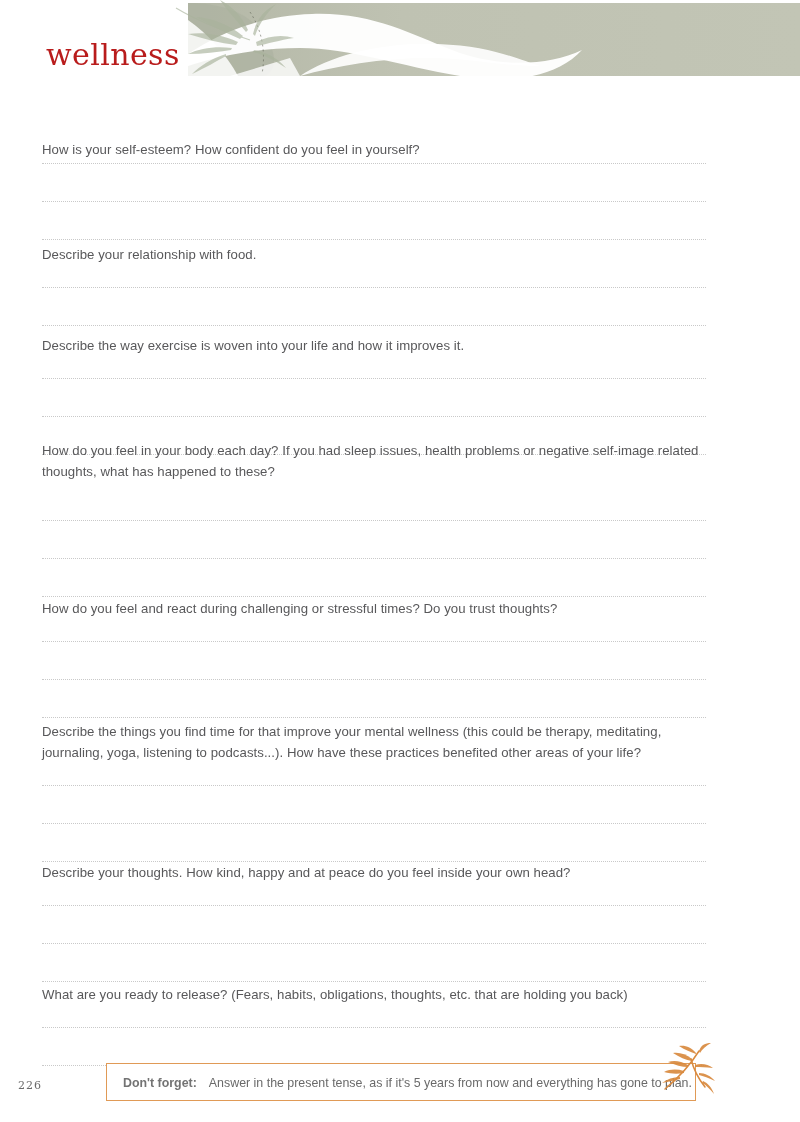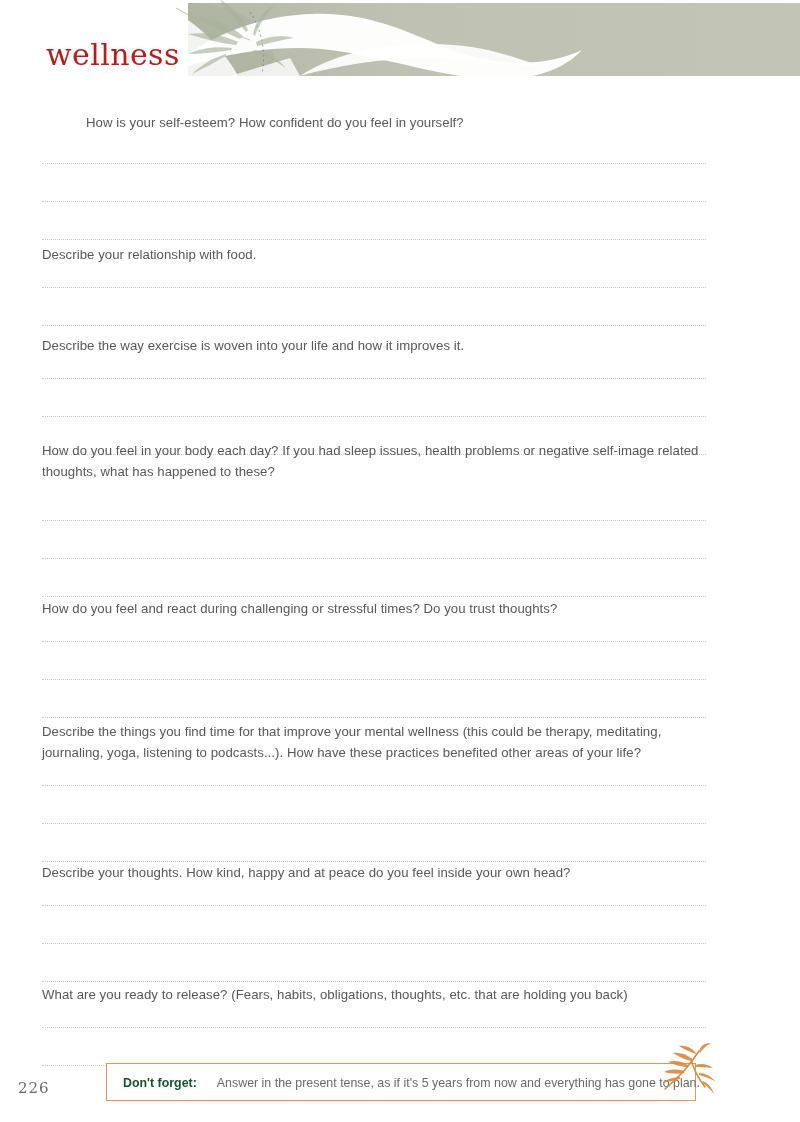--- a/index.html
+++ b/index.html
@@ -73,21 +73,21 @@
     height: 0;
     border-top: 1px dotted #c9c9c9;
   }
 
   
   .page-number {
     position: absolute;
     left: 18px;
     top: 1079px;
     font-family: "DejaVu Serif", "Liberation Serif", serif;
-    font-size: 15px;
+    font-size: 11px;
     color: #6a6a6a;
     letter-spacing: 1px;
   }
   .note-box {
     position: absolute;
     left: 106px;
     top: 1063px;
     width: 590px;
     height: 38px;
     border: 1.4px solid #e09a56;
@@ -100,22 +100,22 @@
     top: 0;
     height: 38px;
     display: flex;
     align-items: center;
     font-size: 12.4px;
     color: #6a6a6a;
     white-space: nowrap;
   }
   .note-strong {
     font-weight: bold;
-    color: #14532d;
-    margin-right: 20px;
+    color: #737373;
+    margin-right: 12px;
   }
   .note-sprig {
     position: absolute;
     left: 655px;
     top: 1043px;
     width: 62px;
     height: 54px;
   }
 </style>
 </head>
@@ -163,21 +163,21 @@
         <path d="M256,42 C268,36 282,34 294,38 C280,40 267,44 257,46 Z"></path>
         <path d="M254,50 C266,52 278,58 286,68 C274,60 262,54 253,52 Z"></path>
       </g>
     </g>
   </svg>
 
   <h1 class="page-title">wellness</h1>
 </div>
 
 <div class="sheet">
-    <div class="qblock" style="top: 112px; margin-left: 44px;">
+    <div class="qblock" style="top: 139px;">
       <p class="question">How is your self-esteem? How confident do you feel in yourself?</p>
     </div>
     <div class="ruled-line" style="top: 163px;"></div>
     <div class="ruled-line" style="top: 201px;"></div>
     <div class="ruled-line" style="top: 239px;"></div>
     <div class="qblock" style="top: 244px;">
       <p class="question">Describe your relationship with food.</p>
     </div>
     <div class="ruled-line" style="top: 287px;"></div>
     <div class="ruled-line" style="top: 325px;"></div>

